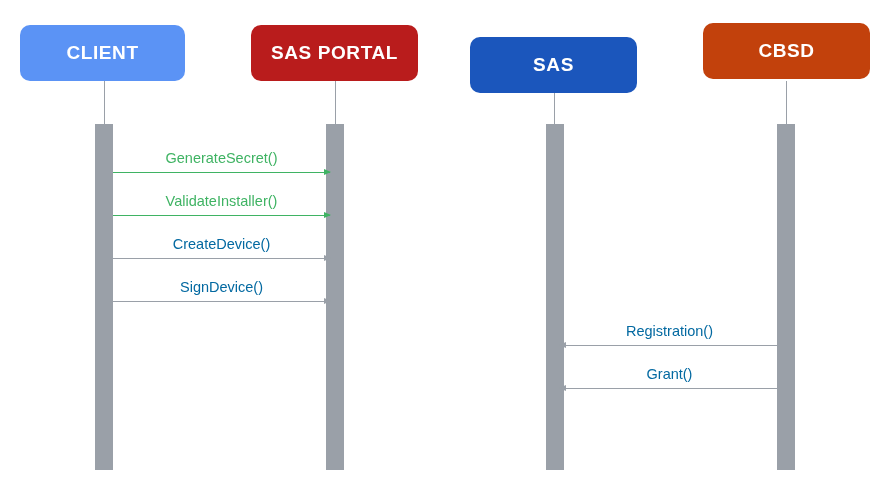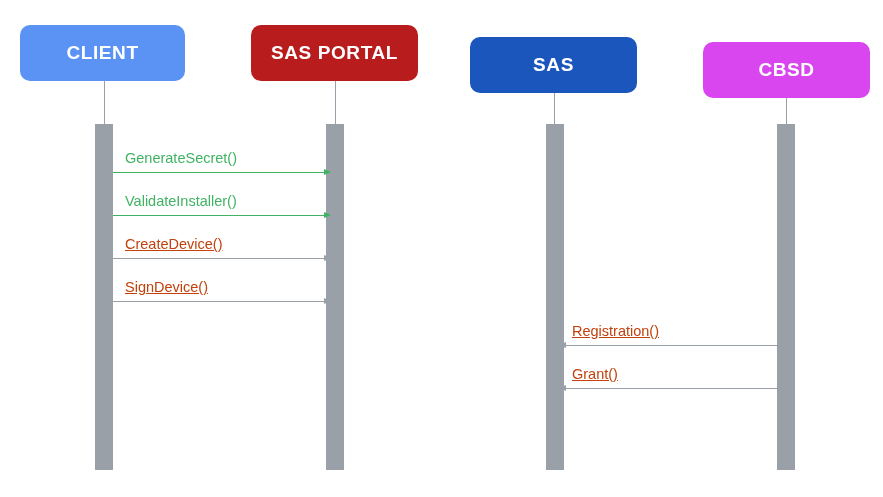--- a/index.html
+++ b/index.html
@@ -82,28 +82,28 @@
   }
   .arrowhead.left-gray {
     left: -1px;
     border-right: 7px solid #9aa0a8;
   }
 
   .message-label {
     position: absolute;
     left: 0;
     width: 100%;
+    text-align: center;
     bottom: 6px;
     font-size: 14.5px;
     white-space: nowrap;
     user-select: none;
-    padding-left: 12px;
   }
   .message-label.green { color: #3fb363; }
-  .message-label.gray  { color: #c2410c; text-decoration: underline; }
+  .message-label.gray  { color: #0369a1; }
 </style>
 </head>
 <body>
 
 <div id="diagram-canvas" style="width: 883px; height: 497px; background: rgb(255, 255, 255);">
 
 <div class="lifeline-stem" style="left: 104px; top: 81px; height: 43px;"></div>
     <div class="lifeline-stem" style="left: 335px; top: 81px; height: 43px;"></div>
     <div class="lifeline-stem" style="left: 554px; top: 81px; height: 43px;"></div>
     <div class="lifeline-stem" style="left: 786px; top: 81px; height: 43px;"></div>
@@ -113,21 +113,21 @@
     <div class="activation-bar" style="left: 777px; top: 124px; width: 18px; height: 346px; background: rgb(154, 160, 168);"></div>
     <div class="participant-box" style="left: 20px; top: 25px; width: 165px; height: 56px; background: rgb(91, 147, 245);">
       <span class="participant-label">CLIENT</span>
     </div>
     <div class="participant-box" style="left: 251px; top: 25px; width: 167px; height: 56px; background: #b91c1c;">
       <span class="participant-label">SAS PORTAL</span>
     </div>
     <div class="participant-box" style="left: 470px; top: 25px; width: 167px; height: 56px; background: rgb(27, 86, 188); margin-top: 12px;">
       <span class="participant-label">SAS</span>
     </div>
-    <div class="participant-box" style="left: 703px; top: 42px; width: 167px; height: 56px; background: #d946ef;">
+    <div class="participant-box" style="left: 703px; top: 23px; width: 167px; height: 56px; background: #c2410c;">
       <span class="participant-label">CBSD</span>
     </div>
     <div class="message" style="left: 113px; top: 172px; width: 217px;">
       <div class="message-line green"></div>
       <div class="arrowhead right-green"></div>
       <div class="message-label green">GenerateSecret()</div>
     </div>
     <div class="message" style="left: 113px; top: 215px; width: 217px;">
       <div class="message-line green"></div>
       <div class="arrowhead right-green"></div>

